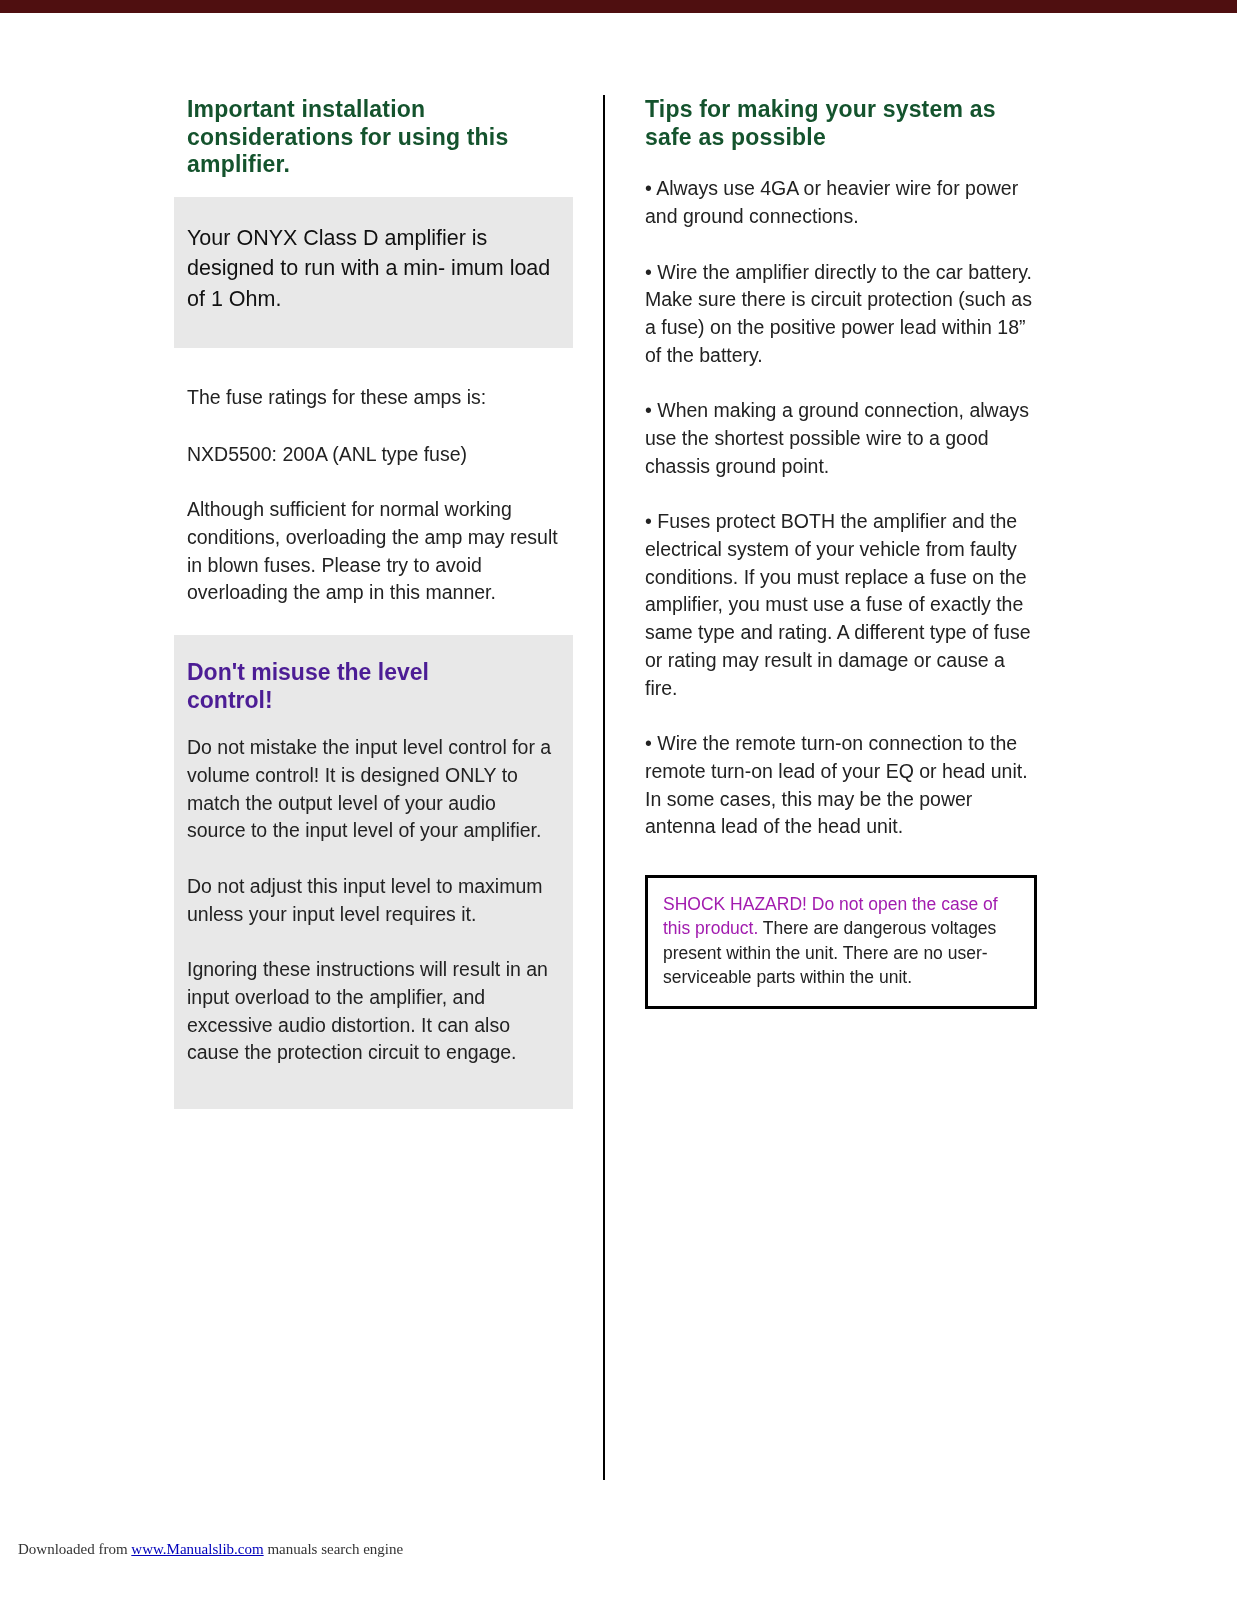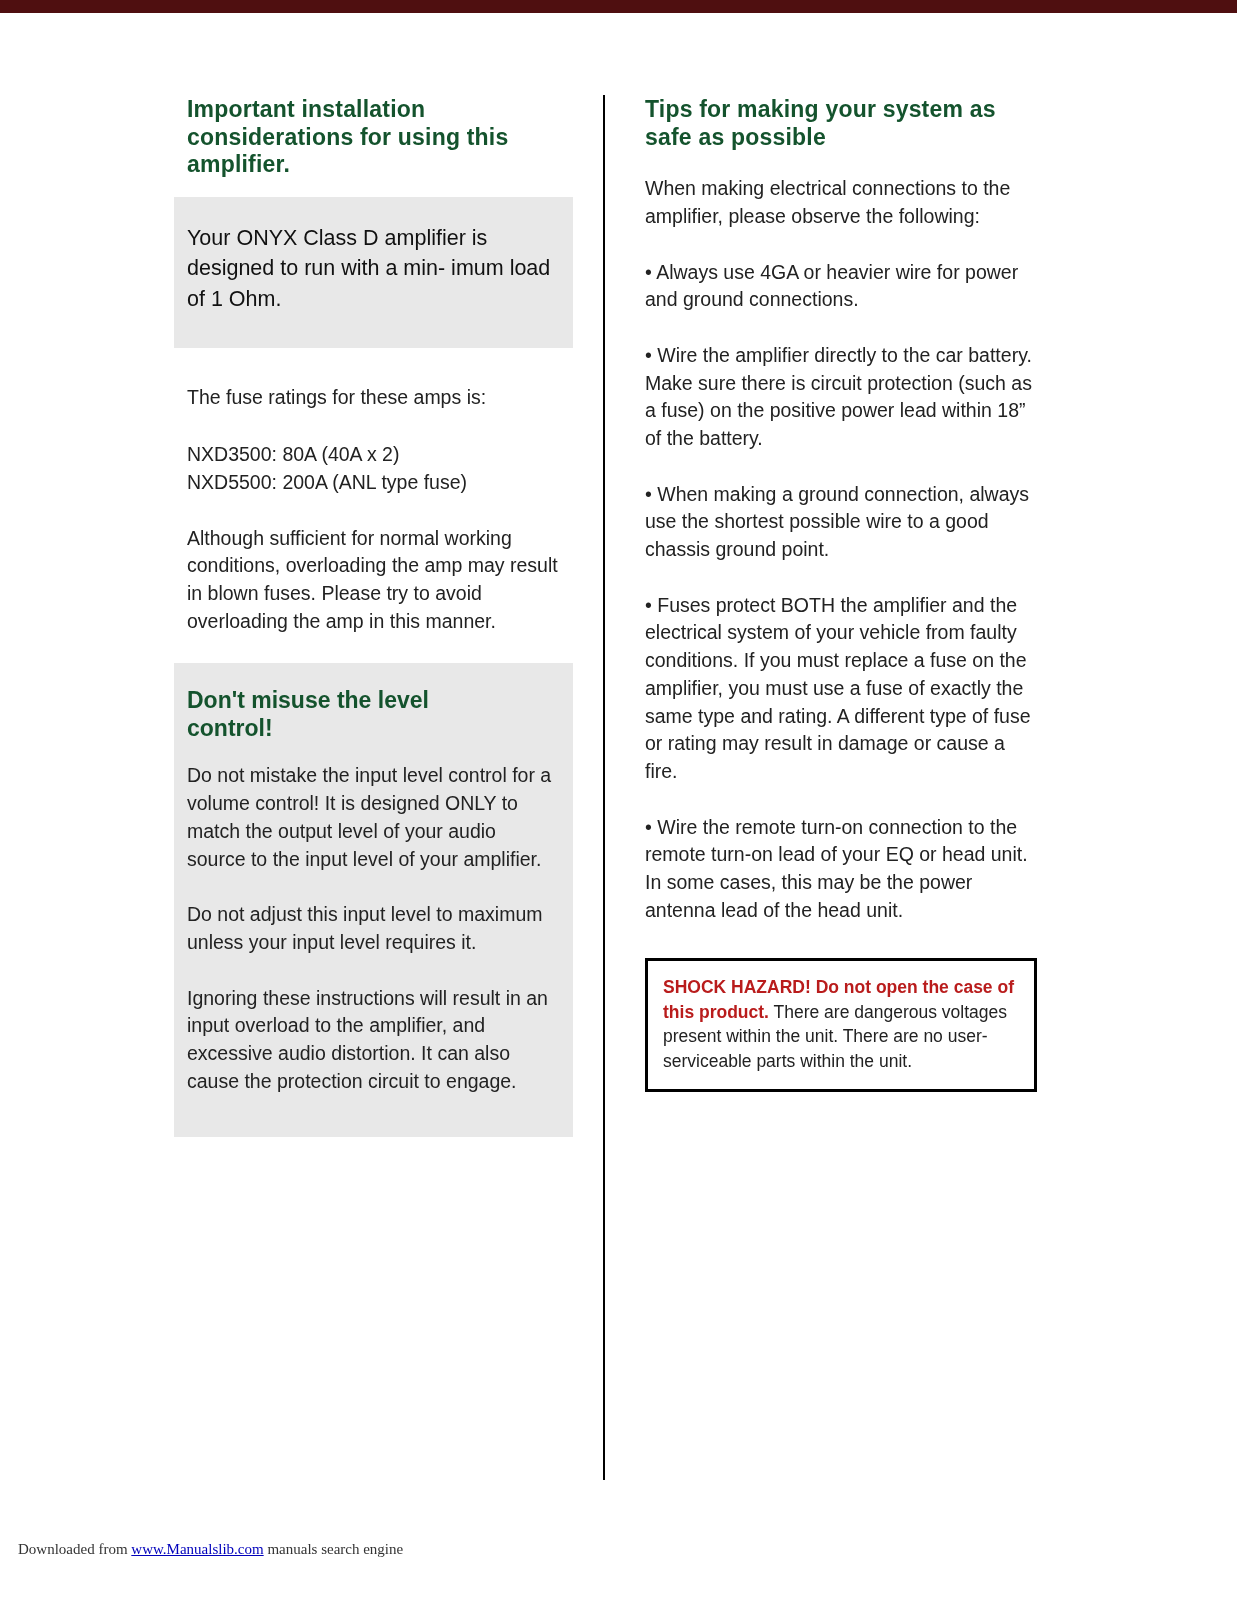--- a/index.html
+++ b/index.html
@@ -70,34 +70,34 @@
   .fuselist { margin: 0 0 28px 0; }
   .fuseline {
     font-size: 19.5px;
     line-height: 1.45;
   }
   .levelbox { margin-top: 10px; padding-top: 24px; padding-bottom: 14px; }
   .subheading {
     font-size: 23px;
     font-weight: bold;
     line-height: 1.2;
-    color: #14532d;
+    color: #4c1d95;
     margin: 0 0 20px 0;
     max-width: 250px;
   }
   .bullet { margin-bottom: 28px; }
   .shockbox {
     border: 3px solid #000000;
     padding: 14px 15px 16px 15px;
     font-size: 17.5px;
     line-height: 1.4;
     margin-top: 34px;
     width: 356px;
   }
-  .shock-bold { font-weight: bold; color: #b91c1c; margin-top: 16px; }
+  .shock-bold { font-weight: normal; color: #a21caf; margin-top: 16px; }
   .footer {
     position: absolute;
     left: 18px;
     top: 1541px;
     font-family: "Liberation Serif", serif;
     font-size: 15px;
     color: #333333;
   }
   .footlink {
     color: #0000bb;
@@ -115,42 +115,40 @@
 
   <h1 class="heading left-h">Important installation considerations for using this amplifier.</h1>
 
   <div class="graybox warnbox">
     <p class="boldpara">Your ONYX Class D amplifier is designed to run with a min- imum load of 1 Ohm.</p>
   </div>
 
   <p class="body">The fuse ratings for these amps is:</p>
 
   <div class="fuselist">
-    <div class="fuseline">NXD3500: 80A (40A x 2)</div>
     <div class="fuseline">NXD5500: 200A (ANL type fuse)</div>
   </div>
 
   <p class="body">Although sufficient for normal working conditions, overloading the amp may result in blown fuses. Please try to avoid overloading the amp in this manner.</p>
 
   <div class="graybox levelbox">
     <h2 class="subheading">Don't misuse the level control!</h2>
     <p class="body">Do not mistake the input level control for a volume control! It is designed ONLY to match the output level of your audio source to the input level of your amplifier.</p>
     <p class="body">Do not adjust this input level to maximum unless your input level requires it.</p>
     <p class="body">Ignoring these instructions will result in an input overload to the amplifier, and excessive audio distortion. It can also cause the protection circuit to engage.</p>
   </div>
 
 </div>
 
 <div class="divider"></div>
 
 <div class="col-right">
 
   <h1 class="heading tips-h">Tips for making your system as safe as possible</h1>
 
-  <p class="body">When making electrical connections to the amplifier, please observe the following:</p>
 
   <p class="body bullet">• Always use 4GA or heavier wire for power and ground connections.</p>
   <p class="body bullet">• Wire the amplifier directly to the car battery. Make sure there is circuit protection (such as a fuse) on the positive power lead within 18” of the battery.</p>
   <p class="body bullet">• When making a ground connection, always use the shortest possible wire to a good chassis ground point.</p>
   <p class="body bullet">• Fuses protect BOTH the amplifier and the electrical system of your vehicle from faulty conditions. If you must replace a fuse on the amplifier, you must use a fuse of exactly the same type and rating. A different type of fuse or rating may result in damage or cause a fire.</p>
   <p class="body bullet">• Wire the remote turn-on connection to the remote turn-on lead of your EQ or head unit. In some cases, this may be the power antenna lead of the head unit.</p>
 
   <div class="shockbox">
     <span class="shock-bold">SHOCK HAZARD! Do not open the case of this product.</span><span> There are dangerous voltages present within the unit. There are no user-serviceable parts within the unit.</span>
   </div>

